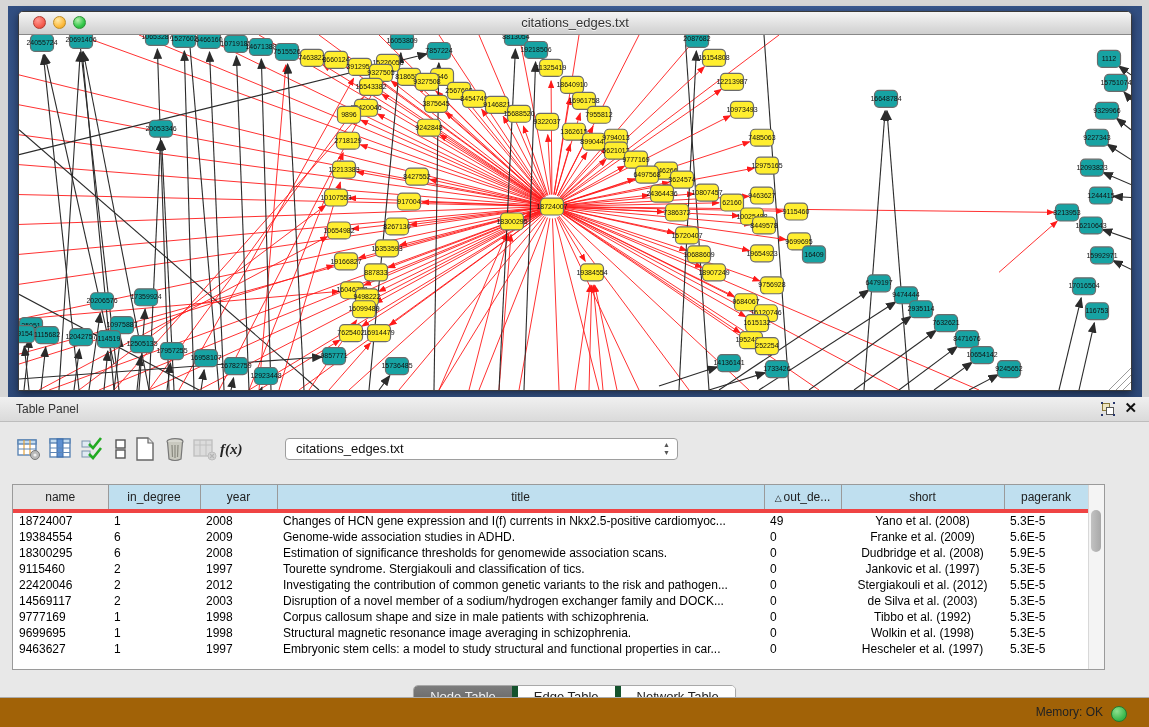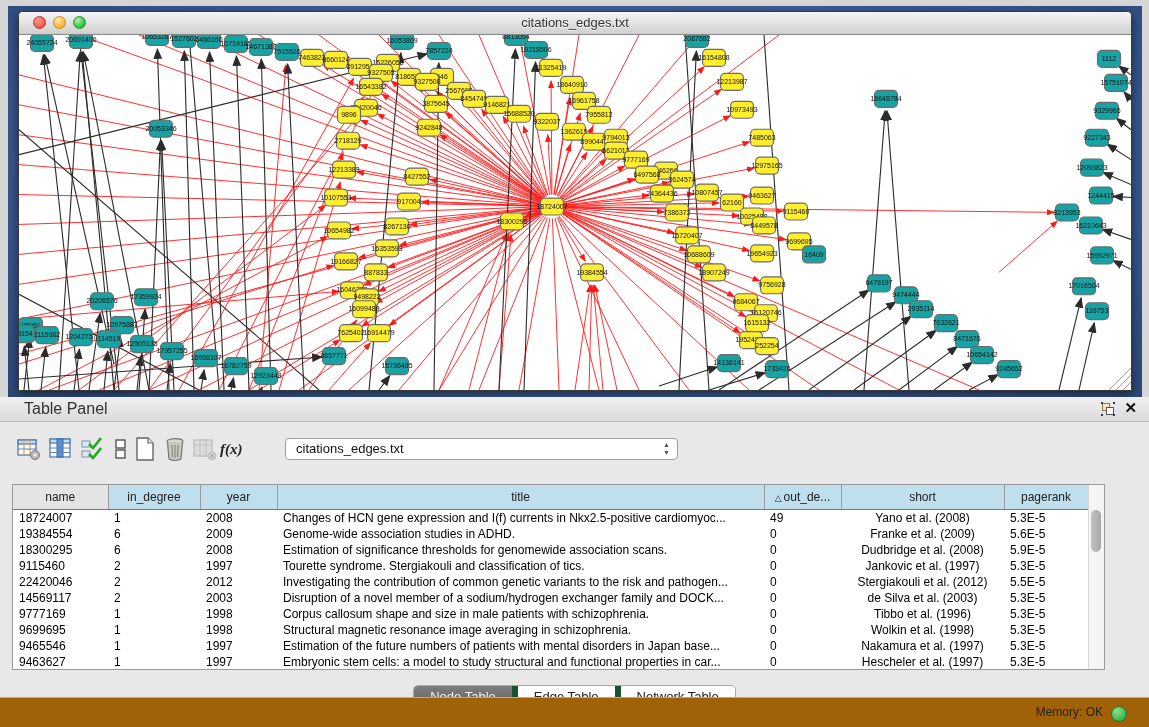--- a/index.html
+++ b/index.html
@@ -19,40 +19,40 @@
   .light{position:absolute;top:4px;width:13px;height:13px;border-radius:50%;box-sizing:border-box;}
   #btn-close{left:14px;background:radial-gradient(circle at 35% 30%,#ff9a94,#f55f51 60%,#d3382a);border:1px solid #b13b30;}
   #btn-min{left:34px;background:radial-gradient(circle at 35% 30%,#ffe9a8,#fdbc40 60%,#e0981c);border:1px solid #c08e24;}
   #btn-zoom{left:54px;background:radial-gradient(circle at 35% 30%,#b6efae,#34c84a 60%,#1f9a34);border:1px solid #2c9334;}
   #canvas{position:absolute;top:23px;left:0;right:0;bottom:0;background:#fff;overflow:hidden;}
   #net{position:absolute;top:0;left:0;width:100%;height:100%;}
 
   
   #panel{position:absolute;top:397px;left:0;width:1149px;height:330px;background:#e8e8e8;}
   #panel-header{height:24px;background:linear-gradient(#f0f0f0,#dadada);border-bottom:1px solid #bdbdbd;position:relative;}
-  #panel-title{position:absolute;left:24px;line-height:24px;font-size:16px;color:#333;}
+  #panel-title{position:absolute;left:16px;line-height:24px;font-size:12px;color:#333;}
   #float-icon{position:absolute;right:34px;top:5px;width:14px;height:14px;cursor:pointer;}
   #close-icon{position:absolute;right:12px;top:2px;font-size:15px;font-weight:bold;color:#111;cursor:pointer;}
 
   #toolbar{position:relative;height:62px;}
   .tool{position:absolute;top:14px;width:26px;height:26px;cursor:pointer;}
   #tool-1{left:16px;} #tool-2{left:48px;} #tool-3{left:80px;} #tool-4{left:108px;}
   #tool-5{left:132px;} #tool-6{left:162px;} #tool-7{left:192px;}
   #tool-fx{left:220px;font-style:italic;font-family:"Liberation Serif",serif;font-weight:bold;
            font-size:15px;color:#222;line-height:26px;}
   #combo{position:absolute;left:285px;top:16px;width:393px;height:22px;background:#fff;
          border:1px solid #9e9e9e;border-radius:4px;box-sizing:border-box;cursor:pointer;}
   #combo-label{position:absolute;left:10px;line-height:20px;font-size:13px;color:#111;}
   #combo-arrows{position:absolute;right:7px;top:2px;font-size:7px;line-height:8px;color:#555;text-align:center;}
 
   #tablewrap{position:absolute;top:87px;left:12px;width:1093px;height:186px;background:#fff;
              border:1px solid #9a9a9a;box-sizing:border-box;overflow:hidden;}
   table{border-collapse:collapse;table-layout:fixed;width:1075px;font-size:12px;}
   th{height:22px;font-weight:normal;color:#222;text-align:center;
-     border-right:1px solid #9a9a9a;border-bottom:1px solid #ef4444;background:#bfdfef;
+     border-right:1px solid #9a9a9a;border-bottom:4px solid #ef4444;background:#bfdfef;
      overflow:hidden;white-space:nowrap;cursor:pointer;}
   th.graycol{background:#e4e4e4;}
   td{height:16px;line-height:16px;padding:0 0 0 6px;color:#000;overflow:hidden;white-space:nowrap;
      border:none;}
   td.c5{text-align:center;padding:0;}
   .sort-tri{font-size:9px;margin-right:2px;}
   #vscroll{position:absolute;right:0;top:0;bottom:0;width:15px;background:#f4f4f4;border-left:1px solid #d8d8d8;}
   #vthumb{position:absolute;top:25px;left:2px;width:10px;height:42px;background:linear-gradient(90deg,#c2c2c2,#a8a8a8);
           border-radius:5px;}
 
@@ -934,39 +934,30 @@
             <td class="c4">0</td>
             <td class="c5">de Silva et al. (2003)</td>
             <td class="c6">5.3E-5</td>
           </tr>
           <tr>
             <td class="c0">9777169</td>
             <td class="c1">1</td>
             <td class="c2">1998</td>
             <td class="c3">Corpus callosum shape and size in male patients with schizophrenia.</td>
             <td class="c4">0</td>
-            <td class="c5">Tibbo et al. (1996)</td>
+            <td class="c5">Tibbo et al. (1992)</td>
             <td class="c6">5.3E-5</td>
           </tr>
           <tr>
             <td class="c0">9699695</td>
             <td class="c1">1</td>
             <td class="c2">1998</td>
             <td class="c3">Structural magnetic resonance image averaging in schizophrenia.</td>
             <td class="c4">0</td>
             <td class="c5">Wolkin et al. (1998)</td>
-            <td class="c6">5.3E-5</td>
-          </tr>
-          <tr>
-            <td class="c0">9465546</td>
-            <td class="c1">1</td>
-            <td class="c2">1997</td>
-            <td class="c3">Estimation of the future numbers of patients with mental disorders in Japan base...</td>
-            <td class="c4">0</td>
-            <td class="c5">Nakamura et al. (1997)</td>
             <td class="c6">5.3E-5</td>
           </tr>
           <tr>
             <td class="c0">9463627</td>
             <td class="c1">1</td>
             <td class="c2">1997</td>
             <td class="c3">Embryonic stem cells: a model to study structural and functional properties in car...</td>
             <td class="c4">0</td>
             <td class="c5">Hescheler et al. (1997)</td>
             <td class="c6">5.3E-5</td>

